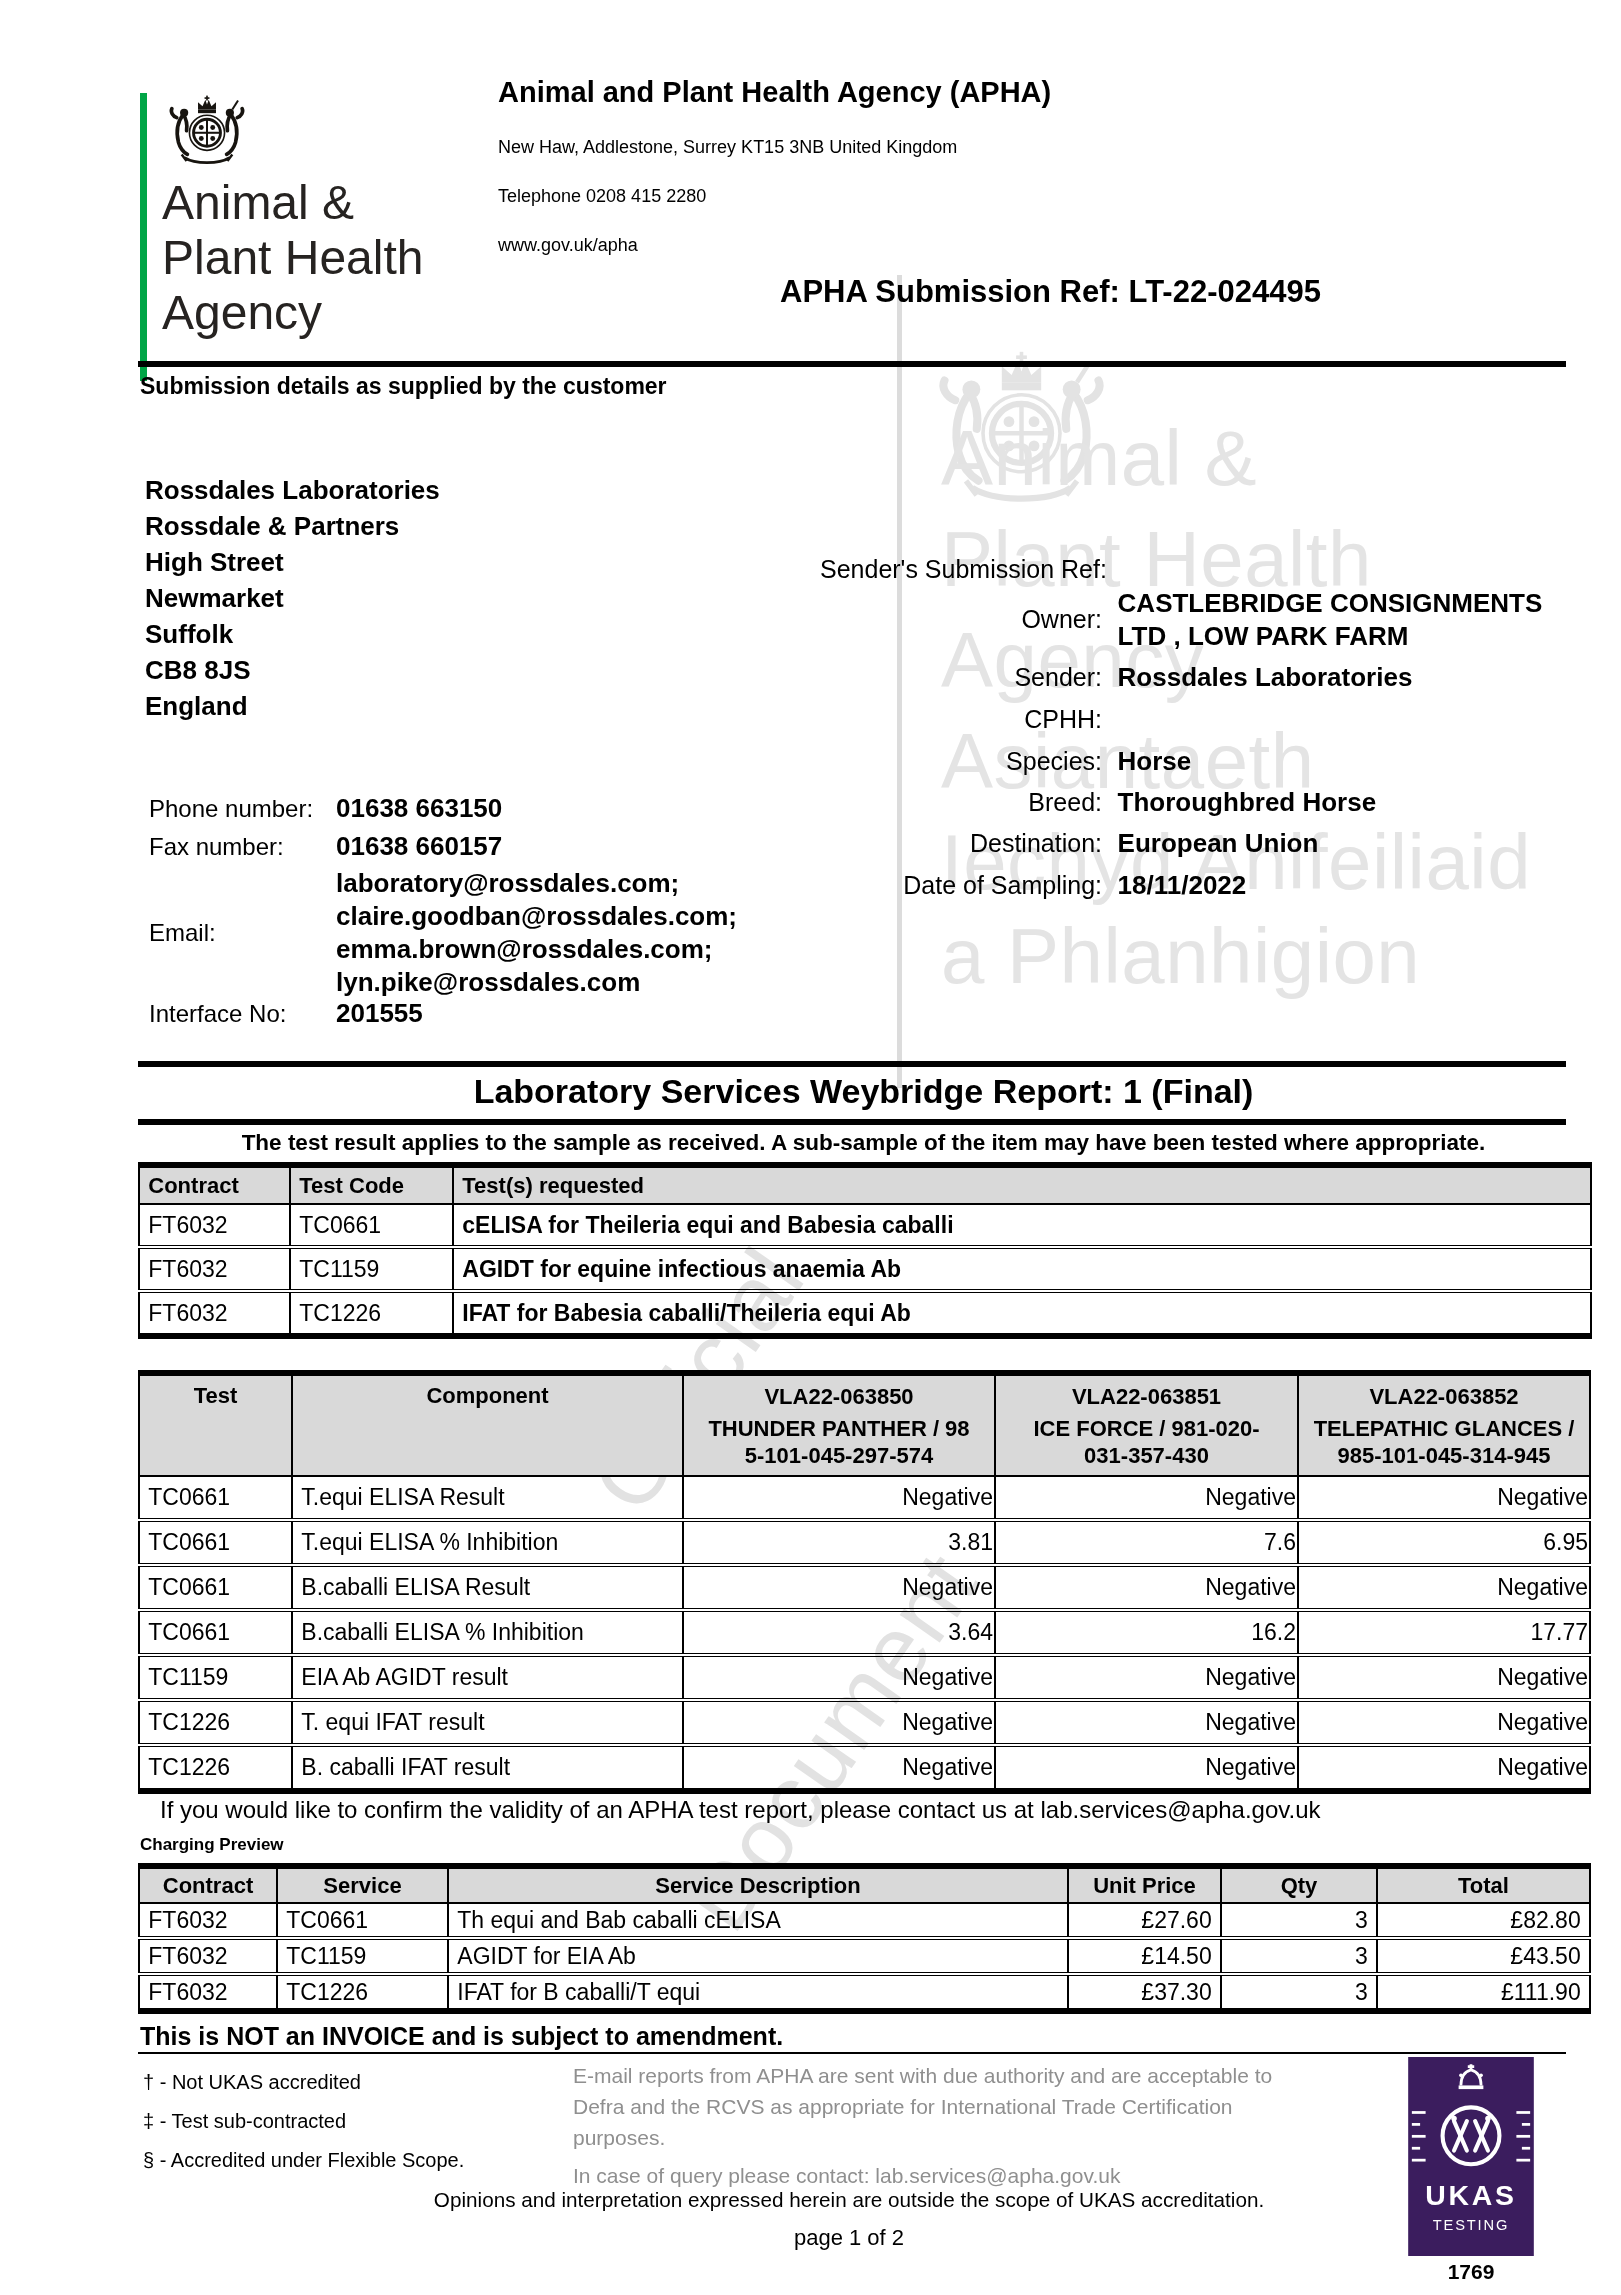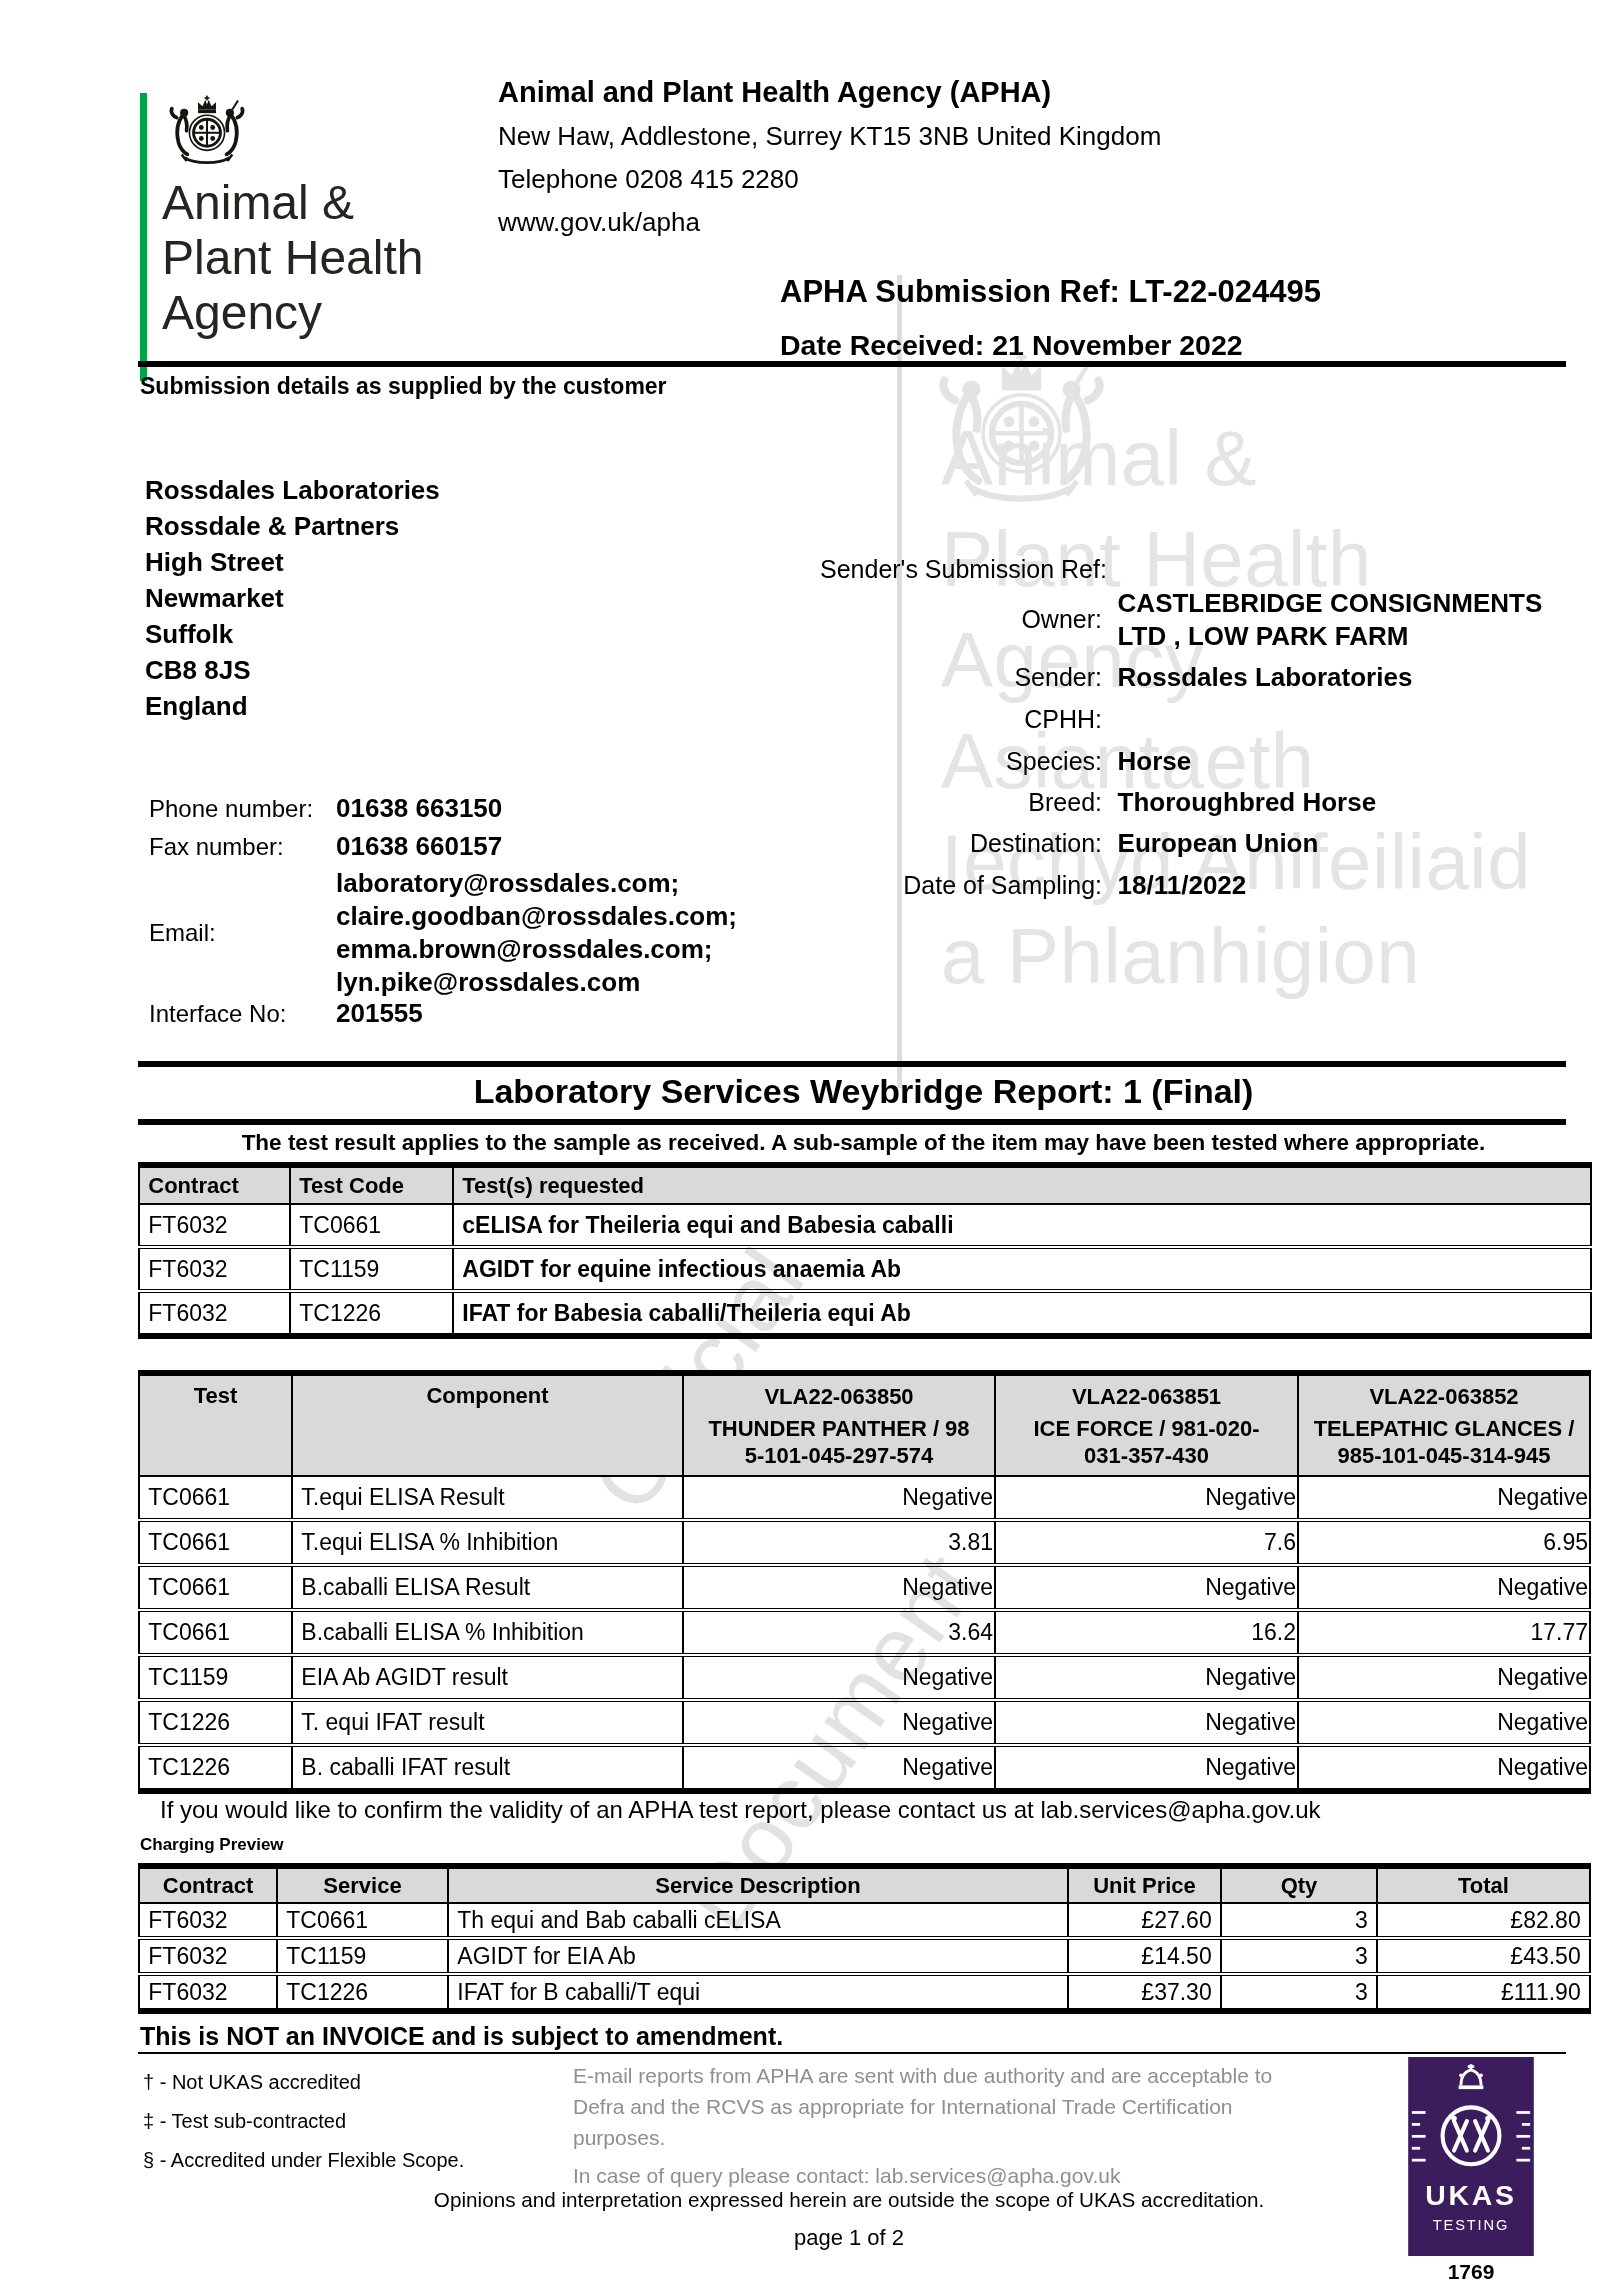--- a/index.html
+++ b/index.html
@@ -13,21 +13,21 @@
   .wm-line { position:absolute; left:941px; font-size:78px; color:#e4e4e4; white-space:nowrap; letter-spacing:0.5px; }
   .wm-diag { position:absolute; font-size:92px; color:#e2e2e2; white-space:nowrap; transform:rotate(-55deg); letter-spacing:1.8px; }
   .wm-crest { position:absolute; left:923px; top:266px; width:197px; height:340px; color:#e3e3e3; }
 
   
   .green-bar { position:absolute; left:140px; top:93px; width:7.3px; height:288px; background:#00a546; }
   .crest { position:absolute; left:162px; top:90px; width:90px; height:88px; color:#17140f; }
   .logo-text { position:absolute; left:162px; top:175px; font-size:48px; line-height:55px; color:#262321; letter-spacing:0; }
   .agency-block { position:absolute; left:498px; top:76px; width:780px; }
   .agency-title { font-size:29px; font-weight:bold; }
-  .agency-line { font-size:26px; margin-top:12px; }
+  .agency-line { font-size:18px; margin-top:28px; }
   .subref { position:absolute; left:780px; top:274px; width:780px; }
   .subref-main { font-size:31px; font-weight:bold; }
   .subref-date { font-size:28.5px; font-weight:bold; margin-top:19px; }
   .rule-heavy { position:absolute; left:138px; width:1428px; height:6.4px; background:#000; }
   .section-title { position:absolute; left:140px; top:373px; font-size:23px; font-weight:bold; }
 
   
   .cust-address { position:absolute; left:145px; top:472px; font-size:26px; font-weight:bold; line-height:36px; }
   .senders-ref { position:absolute; left:820px; top:555px; font-size:25px; }
   .drow { position:absolute; left:813px; width:776px; display:flex; align-items:center; }
@@ -149,21 +149,20 @@
 
   <div class="agency-block">
     <div class="agency-title">Animal and Plant Health Agency (APHA)</div>
     <div class="agency-line">New Haw, Addlestone, Surrey KT15 3NB United Kingdom</div>
     <div class="agency-line">Telephone 0208 415 2280</div>
     <div class="agency-line">www.gov.uk/apha</div>
   </div>
 
   <div class="subref">
     <div class="subref-main">APHA Submission Ref: LT-22-024495</div>
-    <div class="subref-date">Date Received: 21 November 2022</div>
   </div>
   <div class="rule-heavy" style="top:361px"></div>
   <div class="section-title">Submission details as supplied by the customer</div>
 
   <div class="cust-address">
     <div>Rossdales Laboratories</div>
     <div>Rossdale &amp; Partners</div>
     <div>High Street</div>
     <div>Newmarket</div>
     <div>Suffolk</div>

